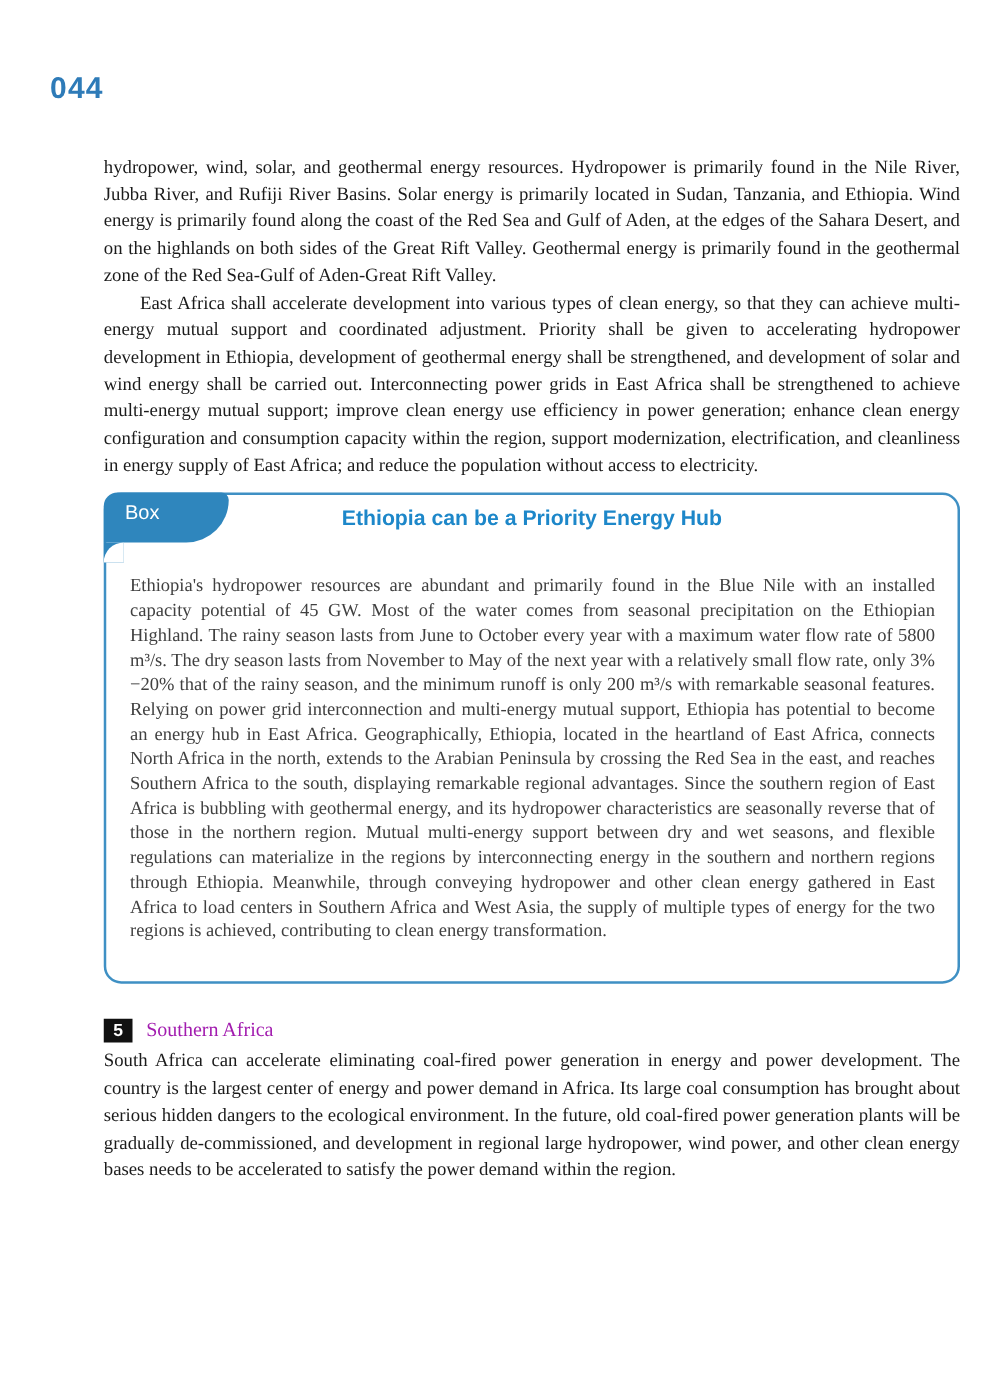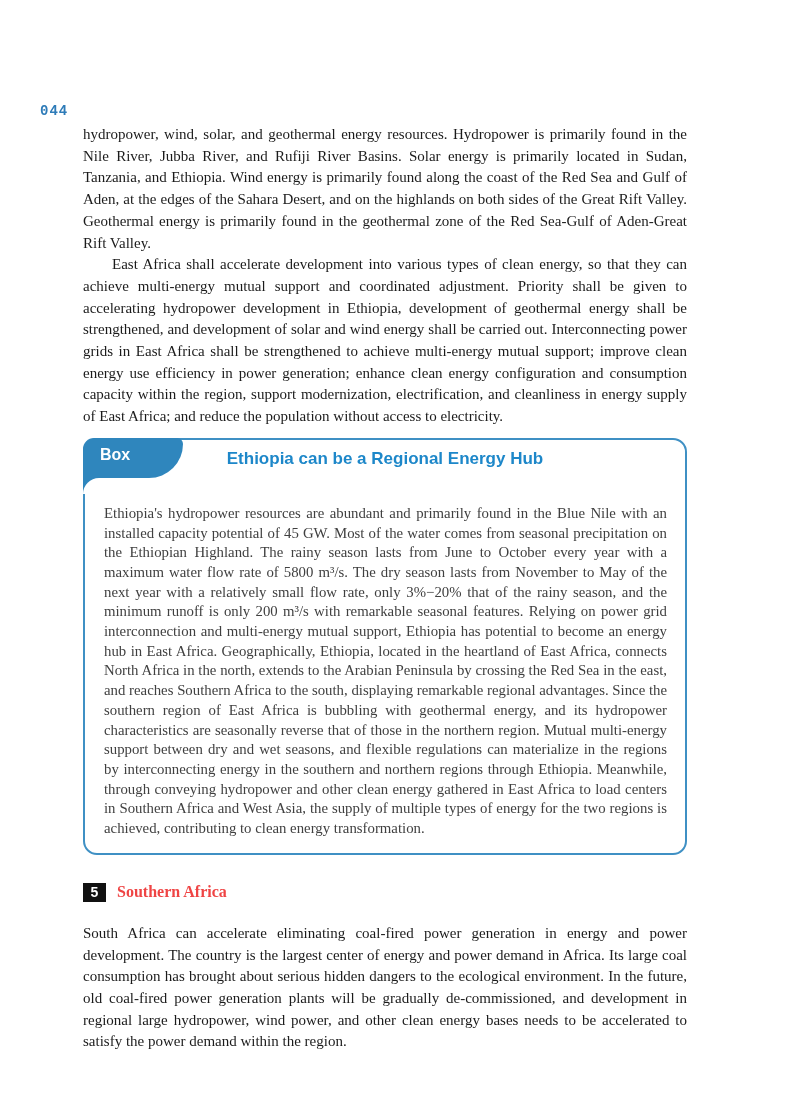--- a/index.html
+++ b/index.html
@@ -7,31 +7,30 @@
   body {
     width: 793px; height: 1100px;
     position: relative;
     font-family: "Liberation Serif", serif;
     color: #1b1b1b;
     overflow: hidden;
   }
   .page-number {
     position: absolute;
     left: 40px; top: 57px;
-    font-family: Liberation Mono, monospace;
+    font-family: Liberation Sans, sans-serif;
     font-weight: bold;
-    font-size: 14px;
+    font-size: 24px;
     letter-spacing: 1px;
     color: #2e7bb8;
-    margin-top: 46px;
   }
   .content {
     position: absolute;
     left: 83px; top: 124px;
-    width: 604px;
+    width: 685px;
   }
   .body-para {
     font-size: 15px;
     line-height: 21.7px;
     text-align: justify;
   }
   .body-para .lead { font-weight: normal; }
   .para-east-africa { text-indent: 29px; }
   .info-box {
     margin-top: 10px;
@@ -45,21 +44,21 @@
     position: absolute;
     top: -2px; left: -2px;
     width: 100px; height: 40px;
     background: #2f86bd;
     border-radius: 11px 6px 34px 0;
   }
   .box-tab-label {
     position: absolute;
     left: 17px; top: 8px;
     font-family: "Liberation Sans", sans-serif;
-    font-weight: bold;
+    font-weight: normal;
     font-size: 16px;
     color: #ffffff;
   }
   .box-tab-fillet {
     position: absolute;
     top: 38px; left: -2px;
     width: 16px; height: 16px;
     background: #2f86bd;
   }
   .box-tab-fillet::after {
@@ -96,43 +95,43 @@
     color: #ffffff;
     font-family: "Liberation Sans", sans-serif;
     font-weight: bold;
     font-size: 14px;
     line-height: 19px;
     text-align: center;
     margin-right: 11px;
     flex: 0 0 auto;
   }
   .section-title {
-    font-weight: bold;
+    font-weight: normal;
     font-size: 16px;
-    color: #ef4444;
+    color: #a21caf;
   }
-  .para-south-africa { margin-top: 21px; }
+  .para-south-africa { margin-top: 5px; }
 </style>
 </head>
 <body>
 
 <div class="page-number">044</div>
 
 <div class="content">
 
   <p class="body-para">hydropower, wind, solar, and geothermal energy resources. Hydropower is primarily found in the Nile River, Jubba River, and Rufiji River Basins. Solar energy is primarily located in Sudan, Tanzania, and Ethiopia. Wind energy is primarily found along the coast of the Red Sea and Gulf of Aden, at the edges of the Sahara Desert, and on the highlands on both sides of the Great Rift Valley. Geothermal energy is primarily found in the geothermal zone of the Red Sea-Gulf of Aden-Great Rift Valley.</p>
 
   <p class="body-para para-east-africa"><span class="lead">East Africa shall accelerate development into various types of clean energy, so that they can achieve multi-energy mutual support and coordinated adjustment.</span><span> Priority shall be given to accelerating hydropower development in Ethiopia, development of geothermal energy shall be strengthened, and development of solar and wind energy shall be carried out. Interconnecting power grids in East Africa shall be strengthened to achieve multi-energy mutual support; improve clean energy use efficiency in power generation; enhance clean energy configuration and consumption capacity within the region, support modernization, electrification, and cleanliness in energy supply of East Africa; and reduce the population without access to electricity.</span></p>
 
   <div class="info-box">
     <div class="box-tab">
       <span class="box-tab-label">Box</span>
     </div>
     <div class="box-tab-fillet"></div>
-    <div class="box-title">Ethiopia can be a Regional Energy Hub</div>
+    <div class="box-title">Ethiopia can be a Priority Energy Hub</div>
     <p class="box-body">Ethiopia's hydropower resources are abundant and primarily found in the Blue Nile with an installed capacity potential of 45 GW. Most of the water comes from seasonal precipitation on the Ethiopian Highland. The rainy season lasts from June to October every year with a maximum water flow rate of 5800 m³/s. The dry season lasts from November to May of the next year with a relatively small flow rate, only 3%−20% that of the rainy season, and the minimum runoff is only 200 m³/s with remarkable seasonal features. Relying on power grid interconnection and multi-energy mutual support, Ethiopia has potential to become an energy hub in East Africa. Geographically, Ethiopia, located in the heartland of East Africa, connects North Africa in the north, extends to the Arabian Peninsula by crossing the Red Sea in the east, and reaches Southern Africa to the south, displaying remarkable regional advantages. Since the southern region of East Africa is bubbling with geothermal energy, and its hydropower characteristics are seasonally reverse that of those in the northern region. Mutual multi-energy support between dry and wet seasons, and flexible regulations can materialize in the regions by interconnecting energy in the southern and northern regions through Ethiopia. Meanwhile, through conveying hydropower and other clean energy gathered in East Africa to load centers in Southern Africa and West Asia, the supply of multiple types of energy for the two regions is achieved, contributing to clean energy transformation.</p>
   </div>
 
   <div class="section-heading">
     <span class="section-number-badge">5</span>
     <span class="section-title">Southern Africa</span>
   </div>
 
   <p class="body-para para-south-africa"><span class="lead">South Africa can accelerate eliminating coal-fired power generation in energy and power development.</span><span> The country is the largest center of energy and power demand in Africa. Its large coal consumption has brought about serious hidden dangers to the ecological environment. In the future, old coal-fired power generation plants will be gradually de-commissioned, and development in regional large hydropower, wind power, and other clean energy bases needs to be accelerated to satisfy the power demand within the region.</span></p>
 

